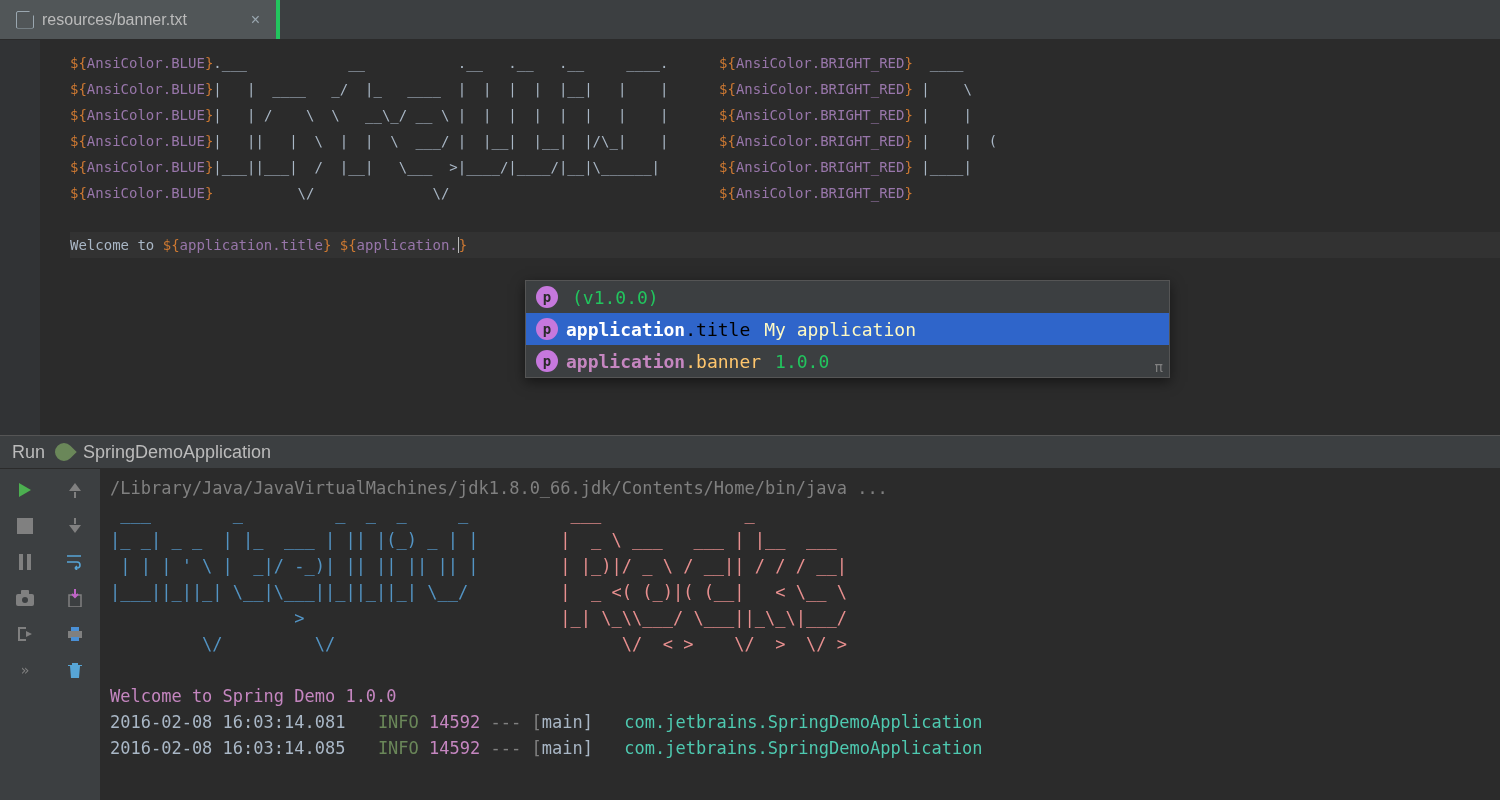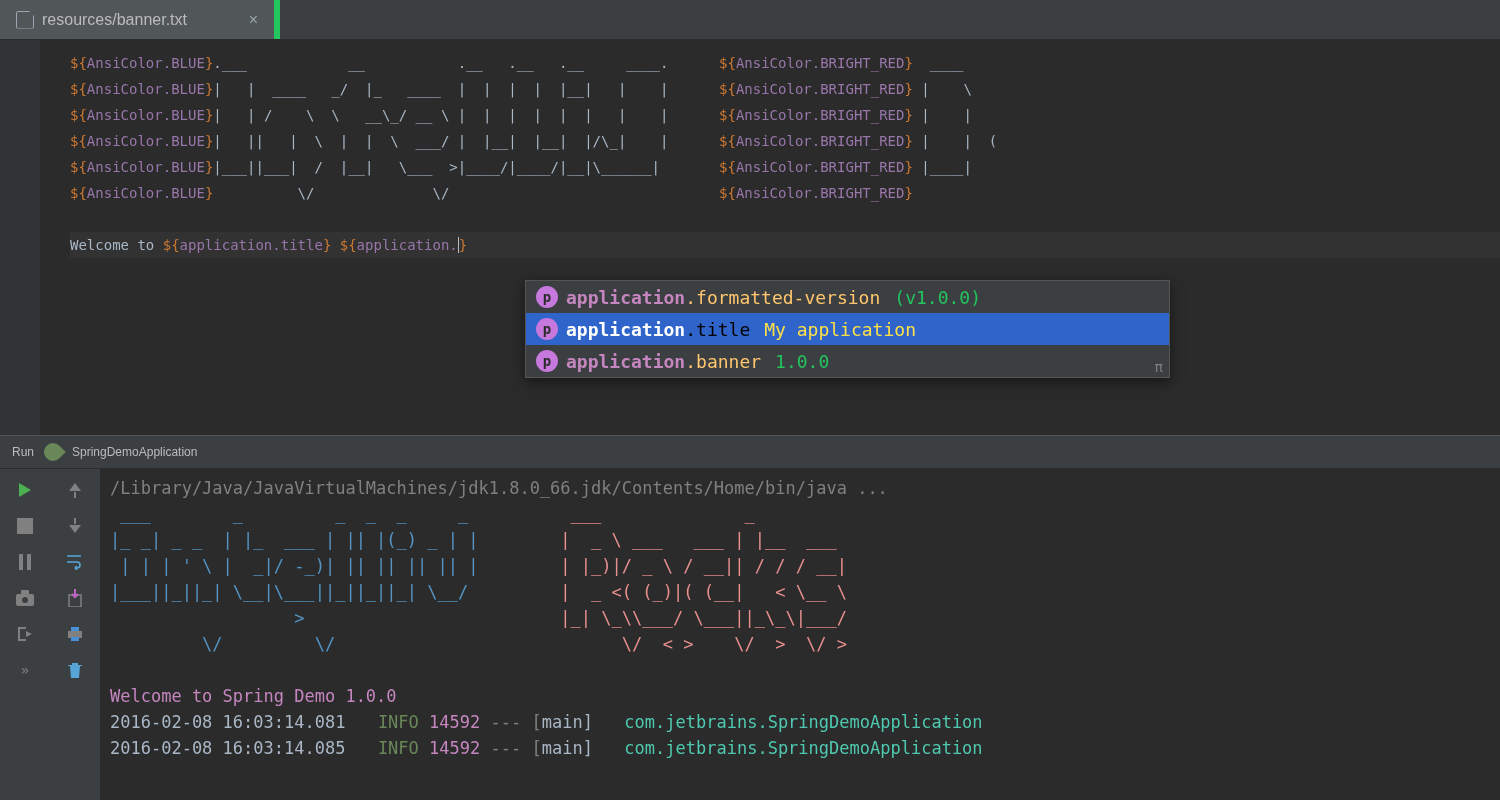--- a/index.html
+++ b/index.html
@@ -6,21 +6,21 @@
   body {
     width:1500px; height:800px;
     background:#2b2b2b;
     font-family:"Menlo","Consolas",monospace;
     font-size:18px; color:#a9b7c6;
     overflow:hidden;
   }
 
   
   .tabbar { height:40px; background:#3c3f41; display:flex; align-items:stretch; border-bottom:1px solid #2b2b2b;}
-  .tab { display:flex; align-items:center; gap:8px; padding:0 16px; background:#515658; color:#bbbbbb; font-family:"Segoe UI","SF Pro Text",sans-serif; font-size:16px; border-right:6px solid #22c55e; min-width:280px;}
+  .tab { display:flex; align-items:center; gap:8px; padding:0 16px; background:#515658; color:#bbbbbb; font-family:"Segoe UI","SF Pro Text",sans-serif; font-size:16px; border-right:4px solid #22c55e; min-width:280px;}
   .tab .icon { width:18px; height:18px; position:relative; }
   .tab .icon::before {
     content:""; position:absolute; inset:0;
     border:1.5px solid #9aa7b0; border-radius:2px;
     clip-path: polygon(0 0, 70% 0, 100% 30%, 100% 100%, 0 100%);
   }
   .tab .close { color:#9aa7b0; font-size:16px; margin-left:auto; }
   
   .editor {
     height:395px;
@@ -50,27 +50,27 @@
     background:#c678dd; color:#2b2b2b;
     width:22px; height:22px; border-radius:11px;
     display:inline-flex; align-items:center; justify-content:center;
     font-weight:bold; font-size:14px;
   }
   .popup .pkg { color:#c586c0; font-weight:bold;}
   .popup .row.sel .pkg { color:#fff;}
   .popup .sfx { color:#ffc66d;}
   .popup .row.sel .sfx{ color:#000000;}
   .popup .val { color:#22c55e; margin-left:6px;}
-  .popup .row.sel .val{ color:#fde047;}
+  .popup .row.sel .val{ color:#fef9c3;}
   .popup .pi { position:absolute; right:6px; bottom:2px; color:#808080; font-size:14px;}
 
   
   .runbar {
     height:34px; background:#3c3f41; display:flex; align-items:center;
-    gap:10px; padding:0 12px; font-family:"Segoe UI",sans-serif; font-size:12px;
+    gap:10px; padding:0 12px; font-family:"Segoe UI",sans-serif; font-size:18px;
     color:#bbbbbb; border-top:1px solid #555; border-bottom:1px solid #2b2b2b;
   }
   .leaf {
     width:18px; height:18px; border-radius:50% 0 50% 50%;
     background:#6a8759; transform:rotate(45deg);
   }
   .runpanel {
     display:flex; height:331px; background:#2b2b2b;
   }
   .toolcol {
@@ -106,21 +106,20 @@
 <span class="orange">${</span><span class="hl">AnsiColor.BLUE</span><span class="orange">}</span>|   | /    \  \   __\_/ __ \ |  |  |  |  |  |   |    |      <span class="orange">${</span><span class="hl">AnsiColor.BRIGHT_RED</span><span class="orange">}</span> |    |
 <span class="orange">${</span><span class="hl">AnsiColor.BLUE</span><span class="orange">}</span>|   ||   |  \  |  |  \  ___/ |  |__|  |__|  |/\_|    |      <span class="orange">${</span><span class="hl">AnsiColor.BRIGHT_RED</span><span class="orange">}</span> |    |  (
 <span class="orange">${</span><span class="hl">AnsiColor.BLUE</span><span class="orange">}</span>|___||___|  /  |__|   \___  &gt;|____/|____/|__|\______|       <span class="orange">${</span><span class="hl">AnsiColor.BRIGHT_RED</span><span class="orange">}</span> |____|
 <span class="orange">${</span><span class="hl">AnsiColor.BLUE</span><span class="orange">}</span>          \/              \/                                <span class="orange">${</span><span class="hl">AnsiColor.BRIGHT_RED</span><span class="orange">}</span> 
 
 <span class="caret-line">Welcome to <span class="orange">${</span><span class="hl">application.title</span><span class="orange">}</span> <span class="orange">${</span><span class="hl">application.</span><span class="caret"></span><span class="orange">}</span></span></pre>
 
   <div class="popup">
     <div class="row">
       <span class="badge">p</span>
-      <span><span class="pkg">application</span><span class="sfx">.formatted-version</span></span>
       <span class="val">(v1.0.0)</span>
     </div>
     <div class="row sel">
       <span class="badge">p</span>
       <span><span class="pkg">application</span><span class="sfx">.title</span></span>
       <span class="val">My application</span>
     </div>
     <div class="row">
       <span class="badge">p</span>
       <span><span class="pkg">application</span><span class="sfx">.banner</span></span>

